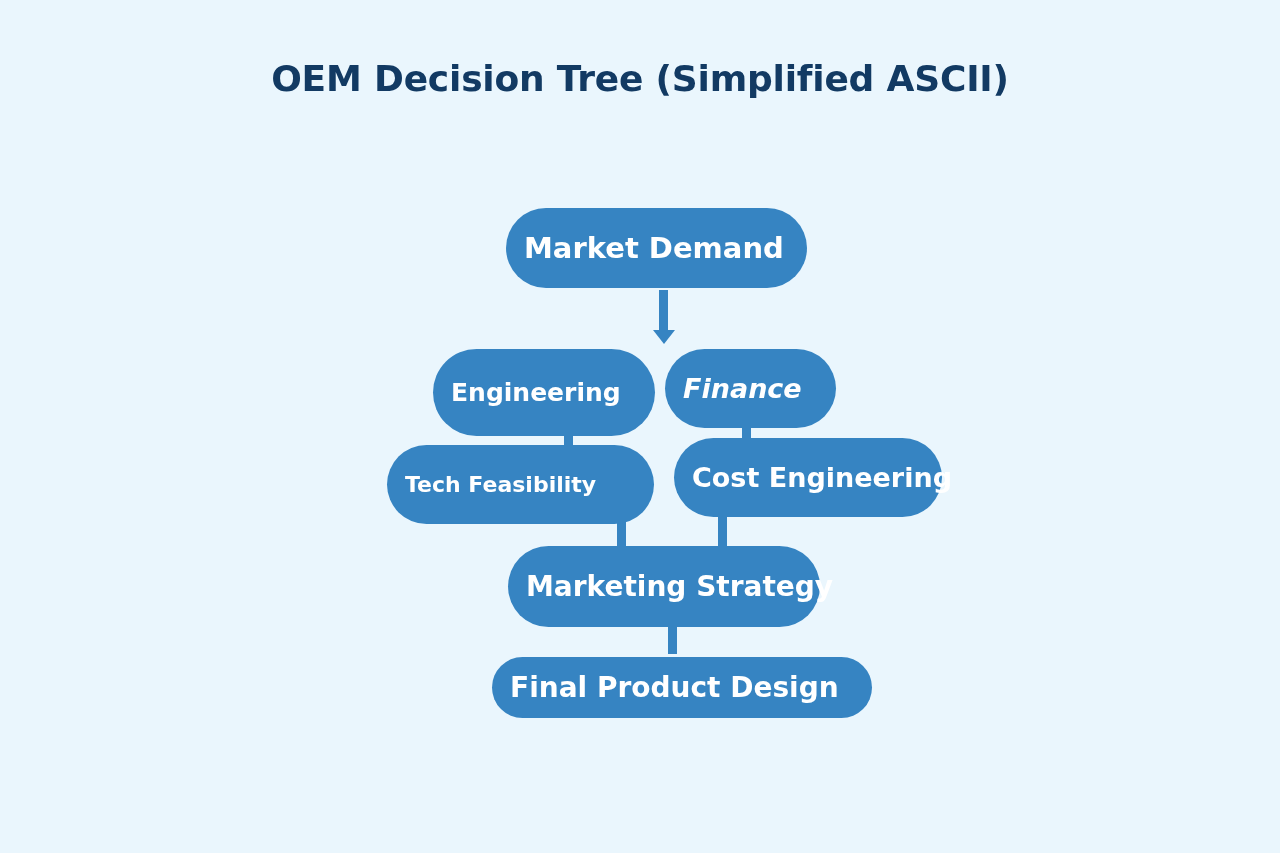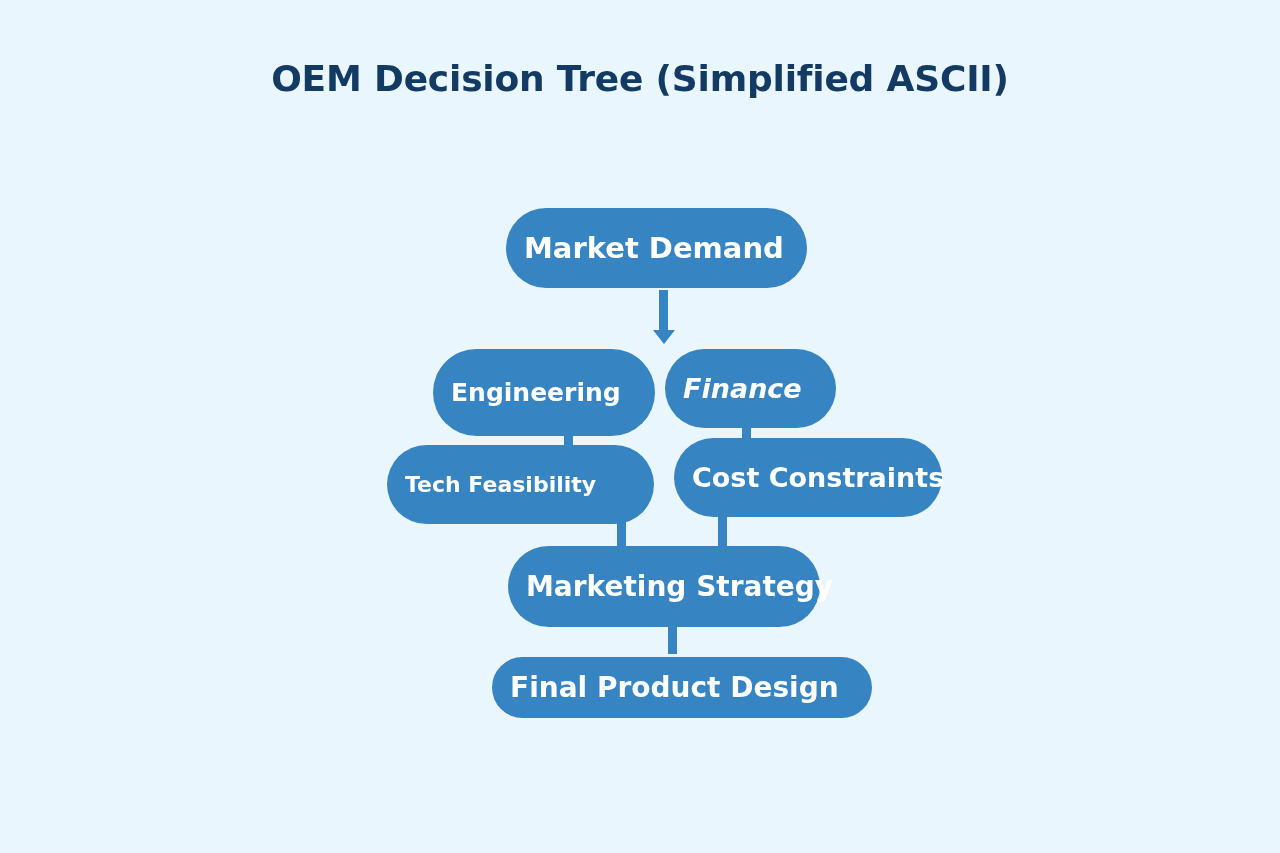--- a/index.html
+++ b/index.html
@@ -79,21 +79,21 @@
       <div class="node" style="left: 433px; top: 349px; width: 222px; height: 87px; font-size: 25px;">
         <span>Engineering</span>
       </div>
       <div class="node" style="left: 665px; top: 349px; width: 171px; height: 79px; font-size: 27px; font-style: italic;">
         <span>Finance</span>
       </div>
       <div class="node" style="left: 387px; top: 445px; width: 267px; height: 79px; font-size: 22px;">
         <span>Tech Feasibility</span>
       </div>
       <div class="node" style="left: 674px; top: 438px; width: 268px; height: 79px; font-size: 27px;">
-        <span>Cost Constraints</span>
+        <span>Cost Engineering</span>
       </div>
       <div class="node" style="left: 508px; top: 546px; width: 312px; height: 81px; font-size: 28px;">
         <span>Marketing Strategy</span>
       </div>
       <div class="node" style="left: 492px; top: 657px; width: 380px; height: 61px; font-size: 28px;">
         <span>Final Product Design</span>
       </div>
     </div>
   <div id="connectors-layer">
       <div class="connector" style="left: 564px; top: 420px; width: 9px; height: 32px;"></div>

